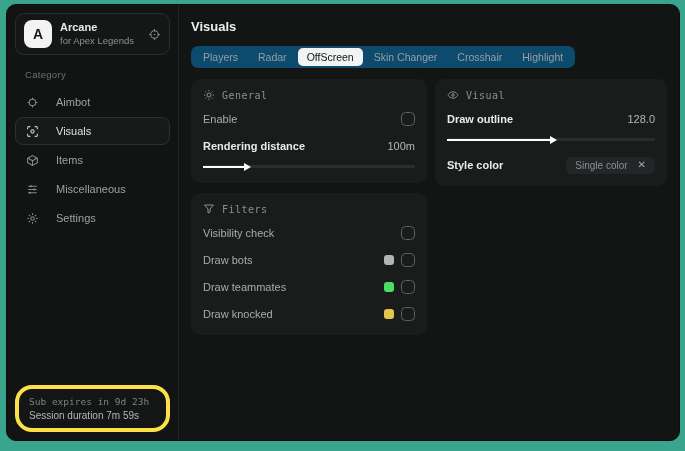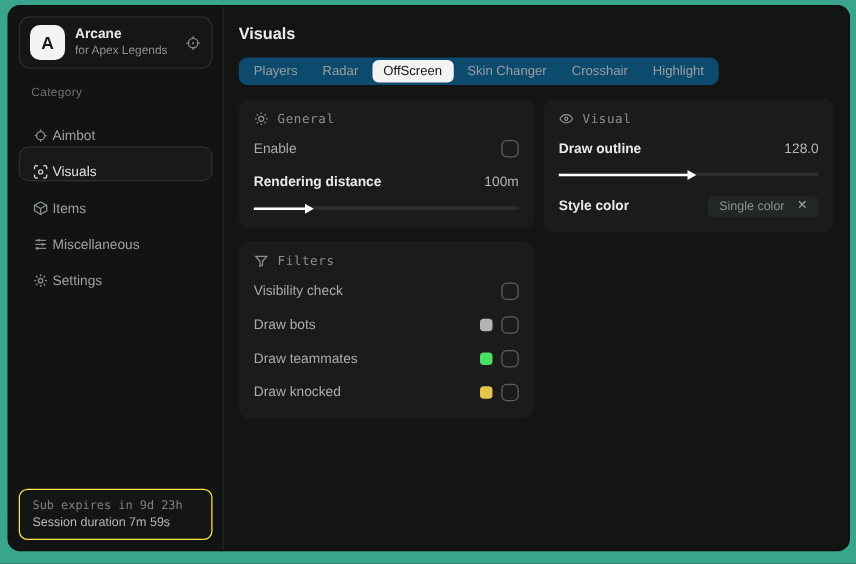--- a/index.html
+++ b/index.html
@@ -42,36 +42,36 @@
   .app-name { color:#e8eaea; font-size:11px; font-weight:bold; }
   .app-sub { color:#8d9192; font-size:9.5px; margin-top:2px; }
   .header-icon { color:#85898a; display:flex; }
   .category-label {
     color:#6e7273; font-size:9.5px;
     margin:14px 10px 8px 10px; letter-spacing:.3px;
   }
   .nav { display:flex; flex-direction:column; gap:1px; }
   .nav-item {
     height:28px; border-radius:8px;
-    display:flex; align-items:flex-end; gap:3px;
+    display:flex; align-items:center; gap:17px;
     padding:0 10px;
     color:#9da1a1; font-size:11px;
     border:1px solid transparent;
     cursor:default;
   }
   .nav-item .nav-icon { display:flex; color:#84898a; }
   .nav-item.active {
     background:#181a1a;
     border-color:#2d3030;
     color:#dfe1e1;
   }
   .nav-item.active .nav-icon { color:#c9cccc; }
   .spacer { flex:1; }
   .session-box {
-    border:1px solid #fde047; border-radius:7px;
+    border:4px solid #fde047; border-radius:17px;
     background:#141616;
     padding:7px 10px;
     display:flex; flex-direction:column; gap:3px;
   }
   .session-line1 {
     font-family:"DejaVu Sans Mono", monospace;
     font-size:9.5px; color:#7e8283;
   }
   .session-line2 { font-size:10px; color:#b4b7b7; }
   

